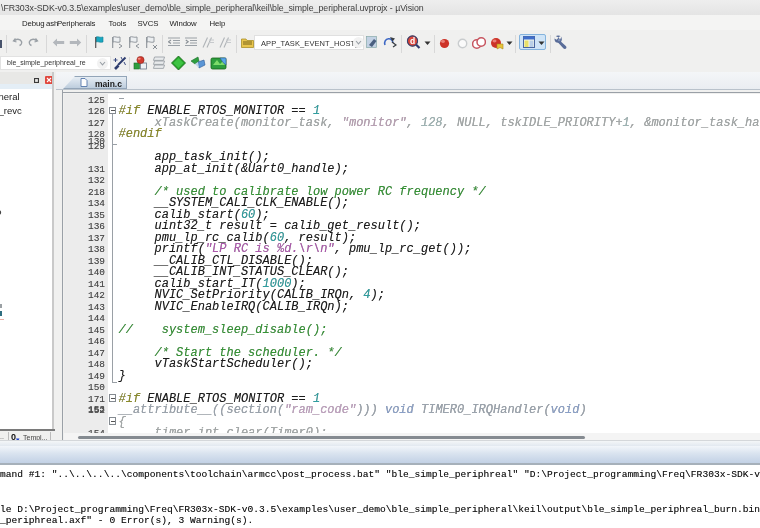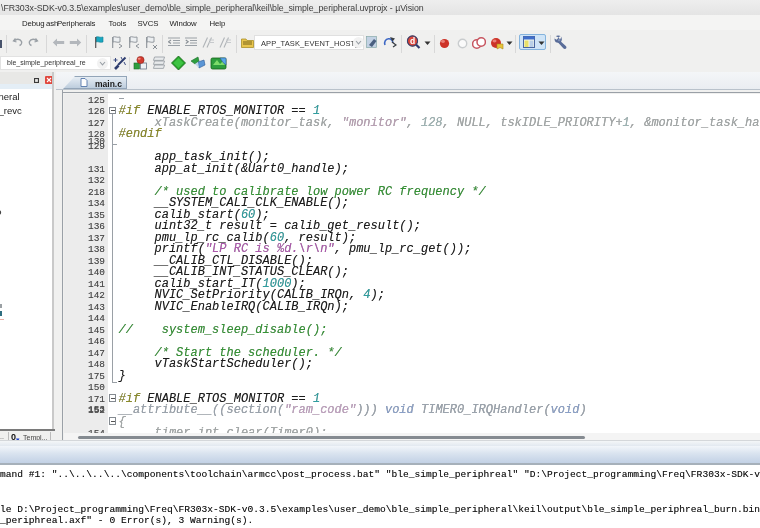--- a/index.html
+++ b/index.html
@@ -303,21 +303,21 @@
     <div class="ln" style="top:301.5px">143</div>
     <div class="cl" style="top:301.5px">     NVIC_EnableIRQ(CALIB_IRQn);</div>
     <div class="ln" style="top:313px">144</div>
     <div class="ln" style="top:324.5px">145</div>
     <div class="cl" style="top:324.5px"><span class="cmt">//    system_sleep_disable();</span></div>
     <div class="ln" style="top:336px">146</div>
     <div class="ln" style="top:347.5px">147</div>
     <div class="cl" style="top:347.5px"><span class="cmt">     /* Start the scheduler. */</span></div>
     <div class="ln" style="top:359px">148</div>
     <div class="cl" style="top:359px">     vTaskStartScheduler();</div>
-    <div class="ln" style="top:370.5px">175</div>
+    <div class="ln" style="top:370.5px">149</div>
     <div class="cl" style="top:370.5px">}</div>
     <div class="ln" style="top:382px">150</div>
     <div class="ln" style="top:393.5px">171</div>
     <div class="cl" style="top:393.5px"><span class="pp">#if</span> ENABLE_RTOS_MONITOR == <span class="num">1</span></div>
     <div class="ln" style="top:405px">152</div>
     <div class="cl" style="top:405px"><span style="color:#9aa3ad">__attribute__((section(<span style="color:#c0a0c0">"ram_code"</span>))) <span style="color:#8aa0c8">void</span> TIMER0_IRQHandler(<span style="color:#8aa0c8">void</span>)</span></div>
     <div class="ln" style="top:404px">153</div>
     <div class="cl" style="top:416.5px"><span class="gr">{</span></div>
     <div class="ln" style="top:428px">154</div>
     <div class="cl" style="top:428px"><span class="gr">     timer_int_clear(Timer0);</span></div>

